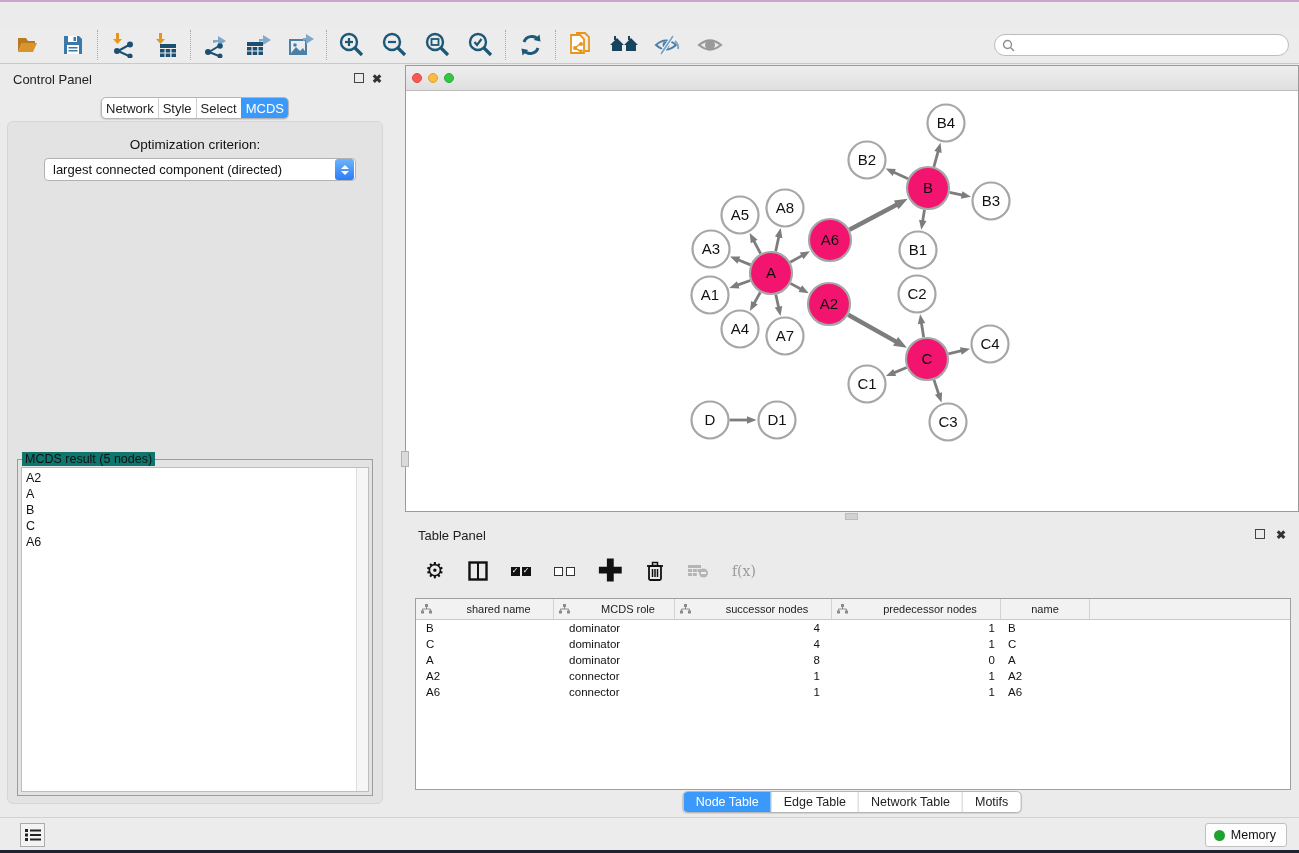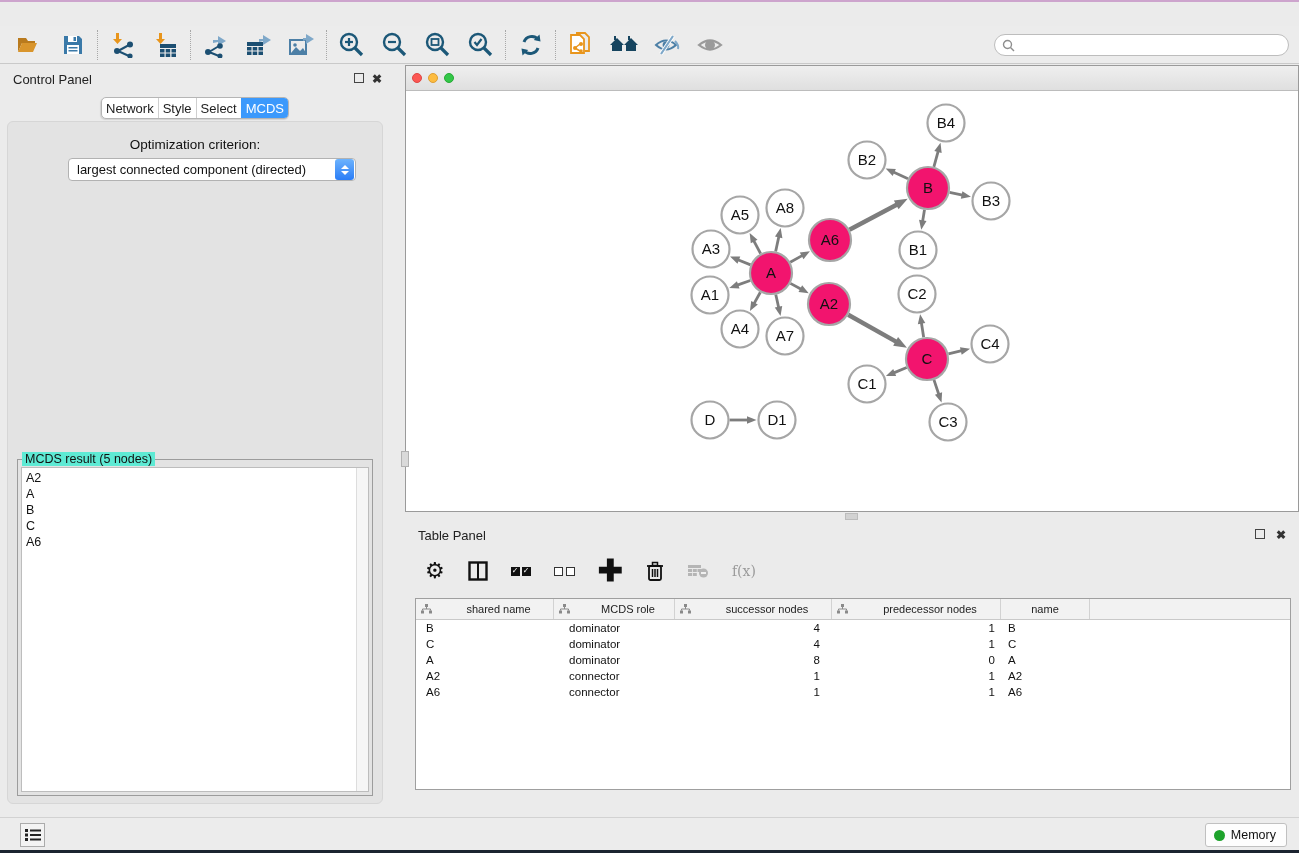--- a/index.html
+++ b/index.html
@@ -23,30 +23,30 @@
   .panel-title{position:absolute;left:13px;top:8px;font-size:13px;color:#222;}
   .winbtn{position:absolute;top:9px;width:12px;height:12px;font-size:12px;line-height:12px;color:#333;text-align:center;cursor:pointer;}
   .float-glyph{border:1.5px solid #444;width:10px;height:10px;}
   .segwrap{display:flex;border:1px solid #b5b5b5;border-radius:5px;overflow:hidden;background:#fff;height:22px;box-shadow:0 1px 1px rgba(0,0,0,.1);}
   .seg{padding:0 4px;font-size:13px;line-height:21px;color:#222;border-left:1px solid #cfcfcf;cursor:pointer;white-space:nowrap;}
   .seg:first-child{border-left:none;}
   .seg.active{background:#3b99fc;color:#fff;border-left-color:#3b99fc;}
   #cp-tabs{position:absolute;top:33px;left:50%;transform:translateX(-50%);}
   .cp-inner{position:absolute;left:7px;right:7px;top:57px;bottom:13px;background:#e3e3e3;border:1px solid #d6d6d6;border-radius:6px;}
   .opt-label{position:absolute;top:15px;left:0;right:0;text-align:center;font-size:13.5px;color:#111;}
-  .select{position:absolute;top:36px;left:36px;right:26px;height:23px;background:#fff;border:1px solid #b2b2b2;border-radius:4px;display:flex;align-items:center;cursor:pointer;margin-left:24px;}
+  .select{position:absolute;top:36px;left:36px;right:26px;height:23px;background:#fff;border:1px solid #b2b2b2;border-radius:4px;display:flex;align-items:center;cursor:pointer;}
   .select .val{flex:1;font-size:13px;color:#111;padding-left:8px;white-space:nowrap;overflow:hidden;}
   .stepper{width:19px;height:21px;margin:0 1px 0 0;background:linear-gradient(#6db3fd,#2a7df7);border-radius:3px;display:flex;flex-direction:column;align-items:center;justify-content:center;gap:2px;}
   .stepper i{display:block;width:0;height:0;border-left:4px solid transparent;border-right:4px solid transparent;}
   .stepper .up{border-bottom:4px solid #fff;}
   .stepper .dn{border-top:4px solid #fff;}
   .btn-row{position:absolute;top:69px;left:0;right:0;display:flex;justify-content:center;gap:13px;}
   .pbtn{height:23px;padding:0 16px;background:#fff;border:1px solid #b4b4b4;border-radius:4px;font-size:13px;color:#111;cursor:pointer;}
   .groupbox{position:absolute;left:9px;right:9px;top:337px;bottom:7px;border:1px solid #9c9c9c;}
-  .groupbox .legend{position:absolute;top:-8px;left:4px;background:#5eead4;padding:0 3px;font-size:12.5px;color:#111;}
+  .groupbox .legend{position:absolute;top:-8px;left:4px;background:#0f766e;padding:0 3px;font-size:12.5px;color:#111;}
   .listbox{position:absolute;left:3px;right:3px;top:7px;bottom:3px;background:#fff;border:1px solid #bdbdbd;overflow:hidden;}
   .listbox .track{position:absolute;right:0;top:0;bottom:0;width:12px;background:#f6f6f6;border-left:1px solid #ddd;}
   .list-item{font-size:12.5px;line-height:16px;padding-left:4px;color:#111;}
   .list-pad{height:2px;}
   
   .netwin{position:absolute;left:405px;top:63px;width:894px;height:447px;background:#fff;border:1px solid #9a9a9a;}
   .net-titlebar{position:absolute;left:0;top:0;right:0;height:25px;background:linear-gradient(#efefef,#dfdfdf);border-bottom:1px solid #bcbcbc;}
   .ntl{position:absolute;top:7px;width:10px;height:10px;border-radius:50%;}
   .ntl.red{left:6px;background:#fc5753;border:1px solid #df4744;}
   .ntl.yel{left:22px;background:#fdbc40;border:1px solid #de9f34;}
@@ -560,20 +560,26 @@
           </div>
           <div class="trow">
             <div class="td" style="width: 138px; text-align: left; padding: 0px 0px 0px 10px;">A6</div>
             <div class="td" style="width: 121px; text-align: left; padding: 0px 0px 0px 15px;">connector</div>
             <div class="td" style="width: 157px; text-align: right; padding: 0px 12px 0px 0px;">1</div>
             <div class="td" style="width: 169px; text-align: right; padding: 0px 6px 0px 0px;">1</div>
             <div class="td" style="width: 89px; text-align: left; padding: 0px 0px 0px 7px;">A6</div>
           </div>
         </div>
     </div>
+    <div class="segwrap" id="tp-tabs">
+        <div class="seg active">Node Table</div>
+        <div class="seg">Edge Table</div>
+        <div class="seg">Network Table</div>
+        <div class="seg">Motifs</div>
+      </div>
   </div>
 
   <div class="statusbar">
     <div class="sb-left">
       <svg width="16" height="14" viewBox="0 0 16 14">
           <g fill="#222">
             <rect x="0" y="1" width="3" height="3"></rect>
             <rect x="5" y="1.5" width="11" height="2"></rect>
             <rect x="0" y="5.5" width="3" height="3"></rect>
             <rect x="5" y="6" width="11" height="2"></rect>

